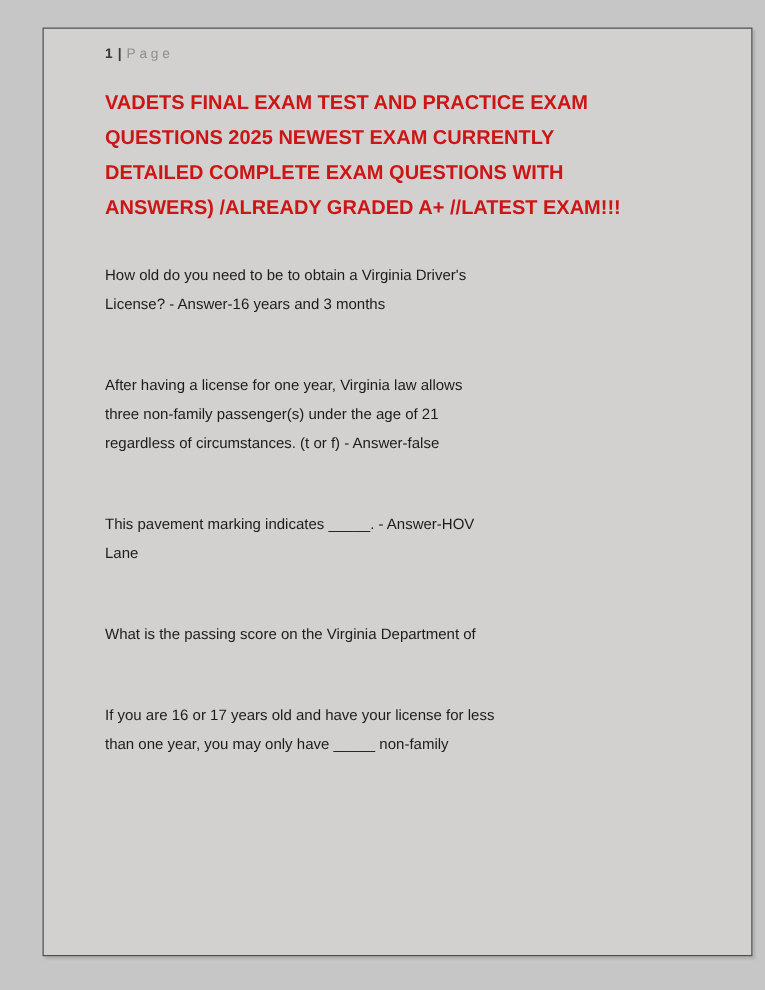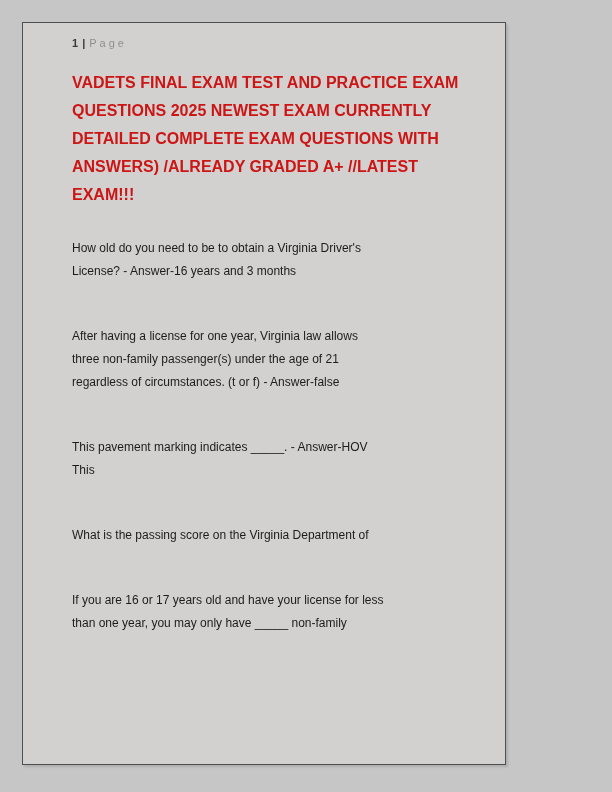--- a/index.html
+++ b/index.html
@@ -9,23 +9,23 @@
   body {
     width: 612px;
     height: 792px;
     position: relative;
     background: var(--outer_background, #c6c6c6);
     font-family: "Liberation Sans", sans-serif;
     overflow: hidden;
   }
   .sheet {
     position: absolute;
-    left: 22px;
+    left: 34px;
     top: 22px;
-    width: 484px;
+    width: 568px;
     height: 743px;
     box-sizing: border-box;
     background: var(--page_background, #d2d2d2);
     border: 1.5px solid var(--border, #4f4f4f);
     box-shadow: 2px 2px 2px rgba(0,0,0,0.12);
     padding: 14px 33px 0 49px;
   }
   .page-header {
     font-size: 11px;
     line-height: 13px;
@@ -81,21 +81,21 @@
     </div>
 
     <div class="question">
       <div class="q-line">After having a license for one year, Virginia law allows</div>
       <div class="q-line">three non-family passenger(s) under the age of 21</div>
       <div class="q-line">regardless of circumstances. (t or f) - Answer-false</div>
     </div>
 
     <div class="question">
       <div class="q-line">This pavement marking indicates _____. - Answer-HOV</div>
-      <div class="q-line">This</div>
+      <div class="q-line">Lane</div>
     </div>
 
     <div class="question">
       <div class="q-line">What is the passing score on the Virginia Department of</div>
     </div>
 
 
     <div class="question">
       <div class="q-line">If you are 16 or 17 years old and have your license for less</div>
       <div class="q-line">than one year, you may only have _____ non-family</div>

